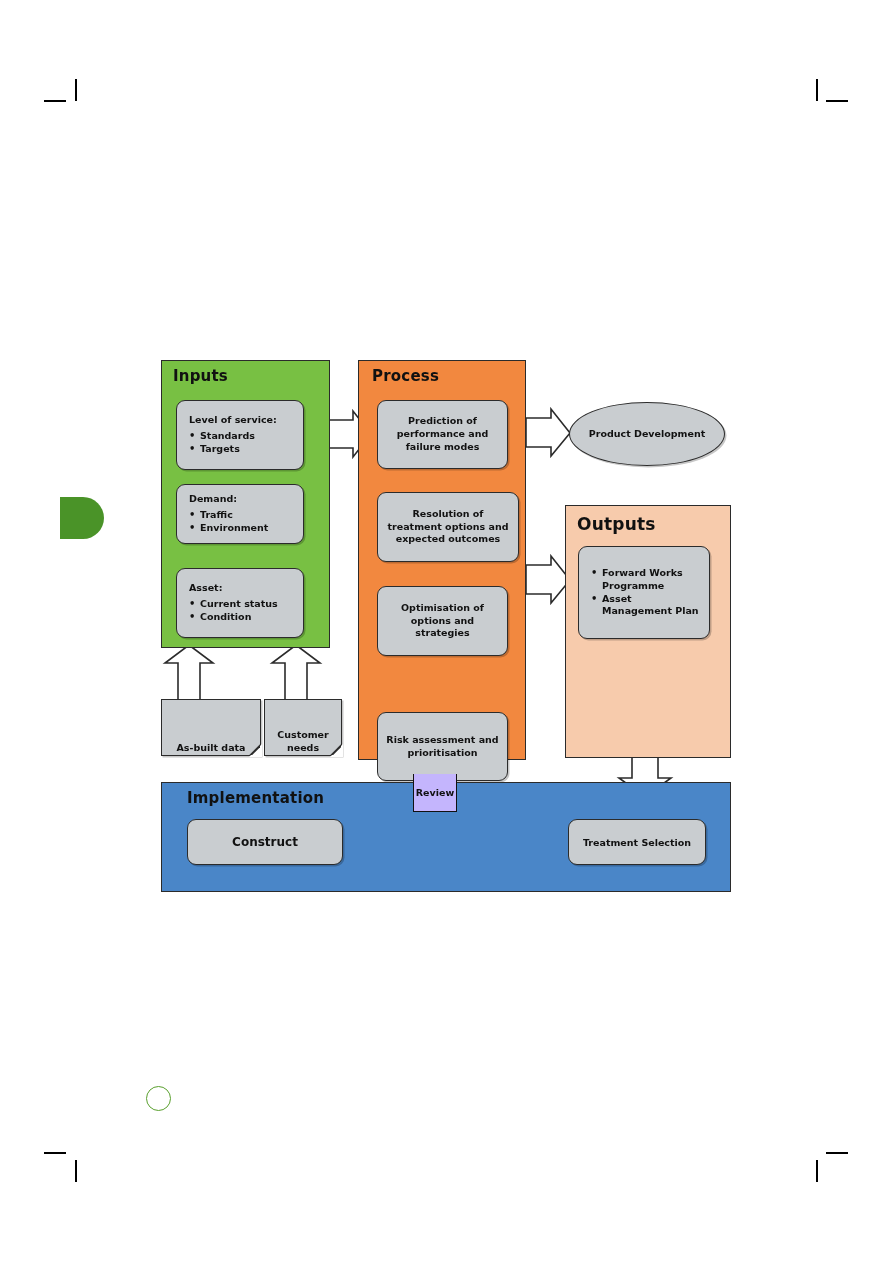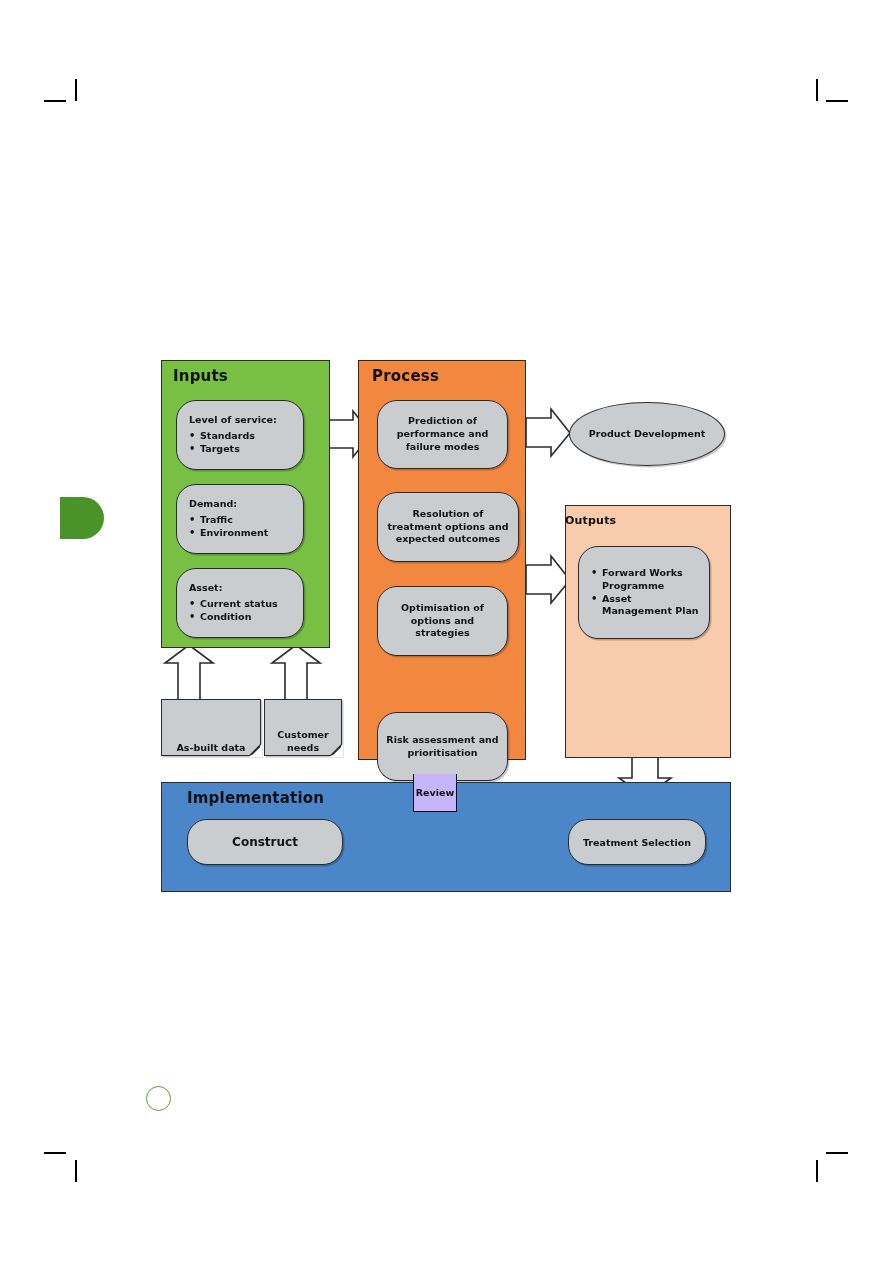--- a/index.html
+++ b/index.html
@@ -53,21 +53,21 @@
     letter-spacing: 0.2px;
     white-space: nowrap;
   }
 
   
   .node {
     position: absolute;
     box-sizing: border-box;
     background: #c9cdd0;
     border: 1.6px solid #2b2b2b;
-    border-radius: 20px;
+    border-radius: 9px;
     display: flex;
     align-items: center;
     justify-content: center;
     text-align: center;
     color: #111;
     font-weight: bold;
     box-shadow: 1.5px 1.5px 0 rgba(0,0,0,0.22);
   }
   .node .inner { padding: 2px 6px; width: 100%; }
 
@@ -229,21 +229,21 @@
   <div class="node left-align" style="left:176px; top:400px; width:128px; height:70px; font-size:9.5px;">
     <div class="inner">
       <span class="node-head">Level of service:</span>
       <ul class="bullets">
         <li>Standards</li>
         <li>Targets</li>
       </ul>
     </div>
   </div>
 
-  <div class="node left-align" style="left:176px; top:484px; width:128px; height:70px; font-size:9.5px;">
+  <div class="node left-align" style="left:176px; top:484px; width:128px; height:60px; font-size:9.5px;">
     <div class="inner">
       <span class="node-head">Demand:</span>
       <ul class="bullets">
         <li>Traffic</li>
         <li>Environment</li>
       </ul>
     </div>
   </div>
 
   <div class="node left-align" style="left:176px; top:568px; width:128px; height:70px; font-size:9.5px;">
@@ -273,21 +273,21 @@
 
   <div class="node" style="left:377px; top:680px; width:131px; height:69px; font-size:9.5px; line-height:1.35;margin-top:32px;">
     <div class="inner">Risk assessment and prioritisation</div>
   </div>
 
   <div class="ellipse" style="left:569px; top:402px; width:156px; height:64px; font-size:9.5px; line-height:1.35;">
     <div>Product Development</div>
   </div>
 
   <div class="panel panel-outputs" style="left:565px; top:505px; width:166px; height:253px;"></div>
-  <div class="panel-title" style="left:565px; top:514px; font-size:11px;">Outputs</div>
+  <div class="panel-title" style="left:577px; top:514px; font-size:17px;">Outputs</div>
 
   <div class="node left-align" style="left:578px; top:546px; width:132px; height:93px; font-size:9.5px;">
     <div class="inner">
       <ul class="bullets">
         <li>Forward Works Programme</li>
         <li>Asset Management Plan</li>
       </ul>
     </div>
   </div>
 

